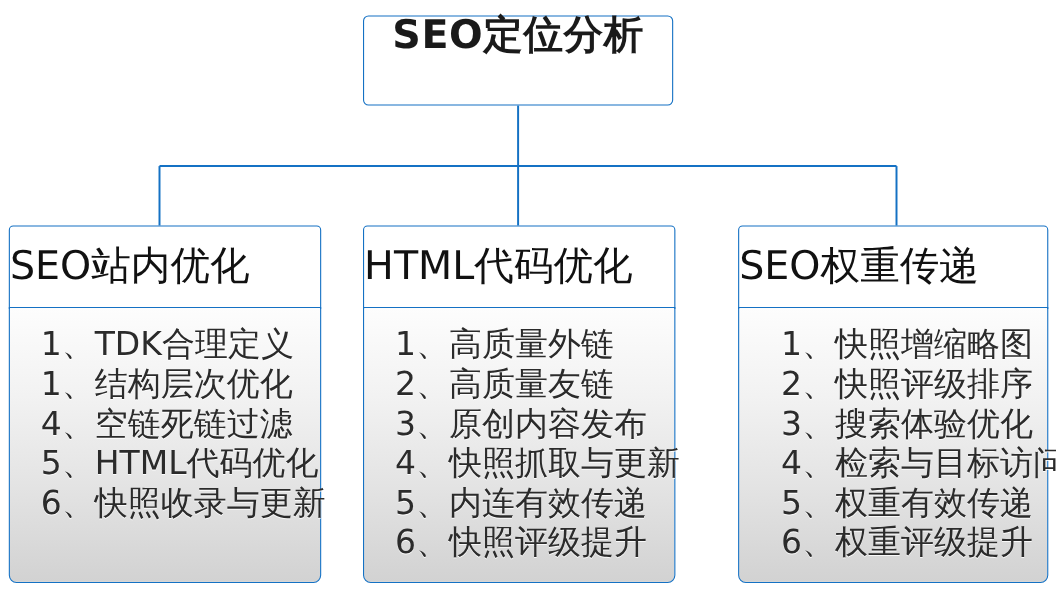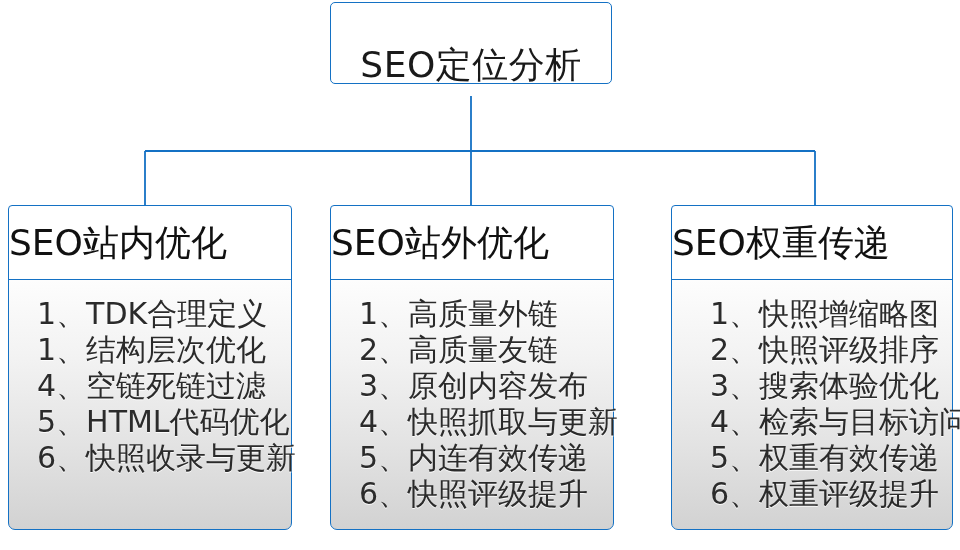--- a/index.html
+++ b/index.html
@@ -27,30 +27,31 @@
     top: 0;
     width: 960px;
     height: 550px;
     pointer-events: none;
   }
 
   
   .root-node {
     position: absolute;
     left: 330px;
-    top: 2px;
+    top: 14px;
     width: 282px;
     height: 82px;
     box-sizing: border-box;
     border: 1.6px solid #1471c4;
     border-radius: 5px;
     background: #ffffff;
     display: flex;
-    align-items: flex-end;
+    align-items: flex-start;
     justify-content: center;
+    font-weight: bold;
   }
   .root-label {
     font-size: 36px;
     color: #1a1a1a;
     letter-spacing: 0.5px;
     line-height: 1;
     white-space: nowrap;
   }
 
   
@@ -135,21 +136,21 @@
         <li class="item">1、结构层次优化</li>
         <li class="item">4、空链死链过滤</li>
         <li class="item">5、HTML代码优化</li>
         <li class="item">6、快照收录与更新</li>
       </ul>
     </div>
   </div>
 
   <div class="branch branch-2">
     <div class="branch-header">
-      <span class="branch-header-label">SEO站外优化</span>
+      <span class="branch-header-label">HTML代码优化</span>
     </div>
     <div class="branch-body">
       <ul class="item-list">
         <li class="item">1、高质量外链</li>
         <li class="item">2、高质量友链</li>
         <li class="item">3、原创内容发布</li>
         <li class="item">4、快照抓取与更新</li>
         <li class="item">5、内连有效传递</li>
         <li class="item">6、快照评级提升</li>
       </ul>

